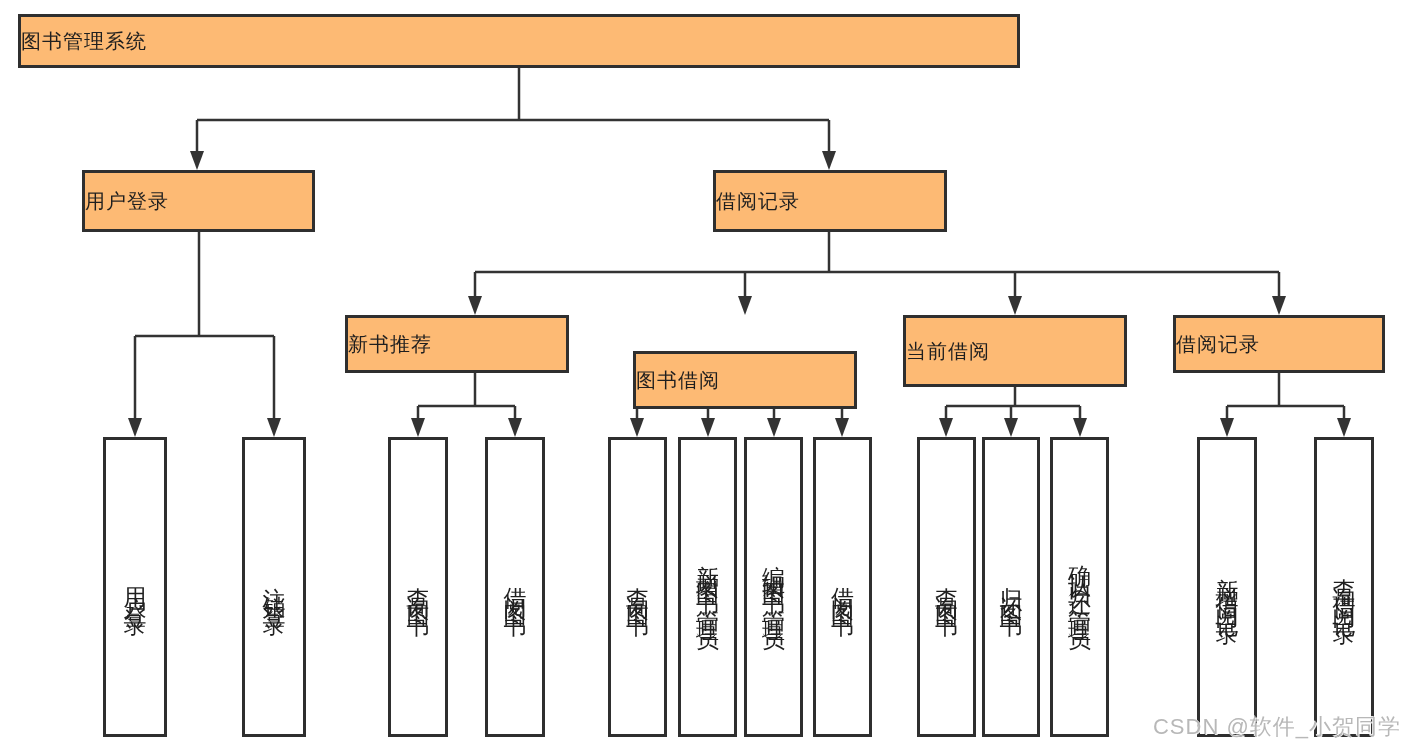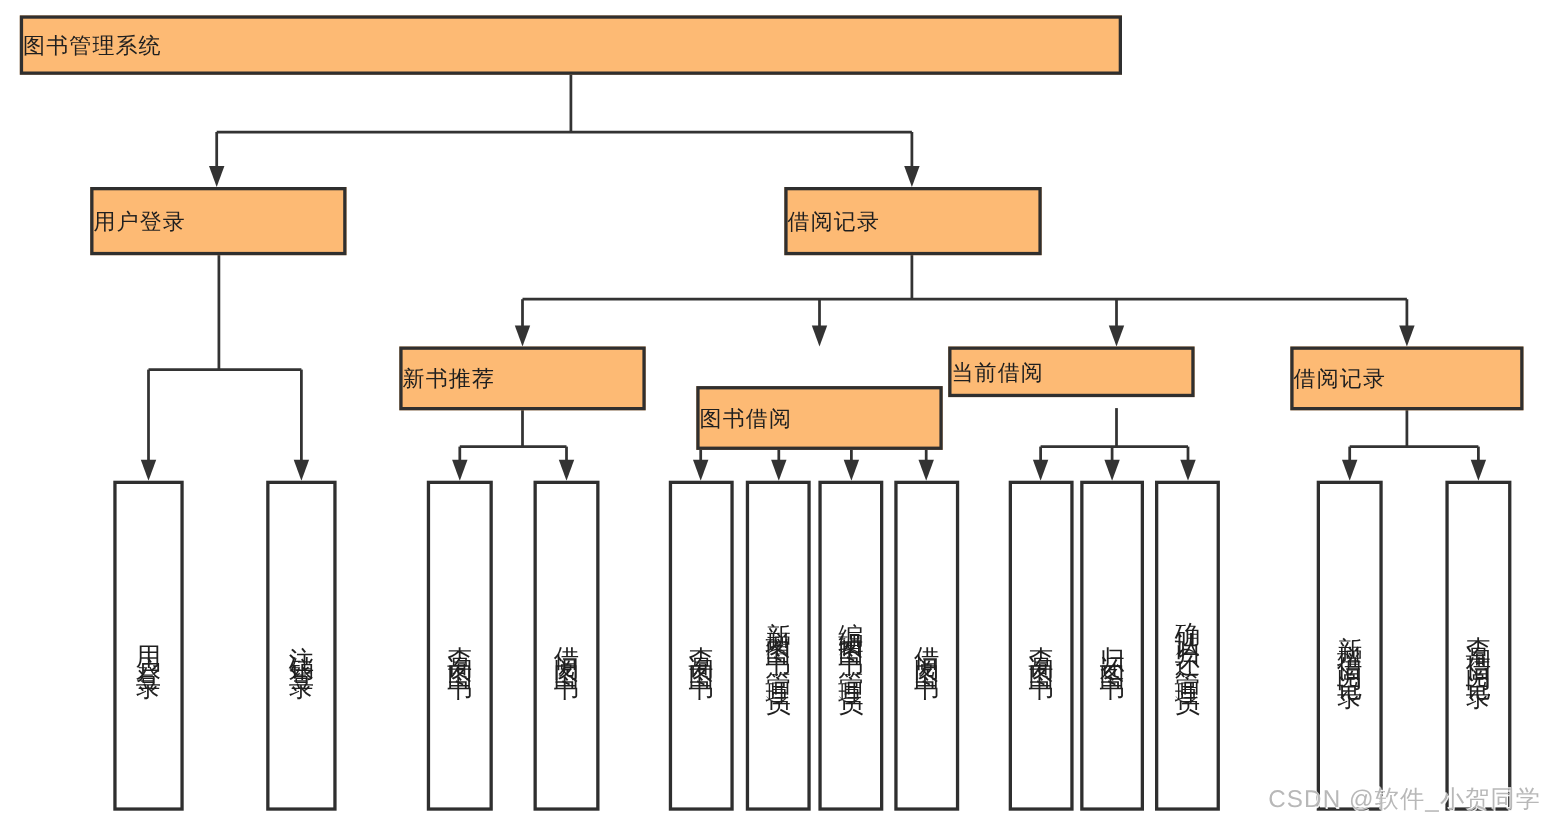--- a/index.html
+++ b/index.html
@@ -43,23 +43,23 @@
     text-orientation:mixed;
     font-size:23px;
     letter-spacing:9px;
     line-height:1;
     white-space:nowrap;
   }
   
   .n-root{left:18px;top:14px;width:1002px;height:54px;}
   .n-user-login{left:82px;top:170px;width:233px;height:62px;}
   .n-book-mgmt{left:713px;top:170px;width:234px;height:62px;}
-  .n-new-book-rec{left:363px;top:315px;width:224px;height:58px;}
+  .n-new-book-rec{left:345px;top:315px;width:224px;height:58px;}
   .n-book-borrow{left:633px;top:315px;width:224px;height:58px;margin-top:36px;}
-  .n-current-borrow{left:862px;top:315px;width:224px;height:46px;}
+  .n-current-borrow{left:903px;top:315px;width:224px;height:72px;}
   .n-borrow-records{left:1173px;top:315px;width:212px;height:58px;}
   
   .l-ul1{left:103px;width:64px;}
   .l-ul2{left:242px;width:64px;}
   .l-nbr1{left:388px;width:60px;}
   .l-nbr2{left:485px;width:60px;}
   .l-bb1{left:608px;width:59px;}
   .l-bb2{left:678px;width:59px;}
   .l-bb3{left:744px;width:59px;}
   .l-bb4{left:813px;width:59px;}

